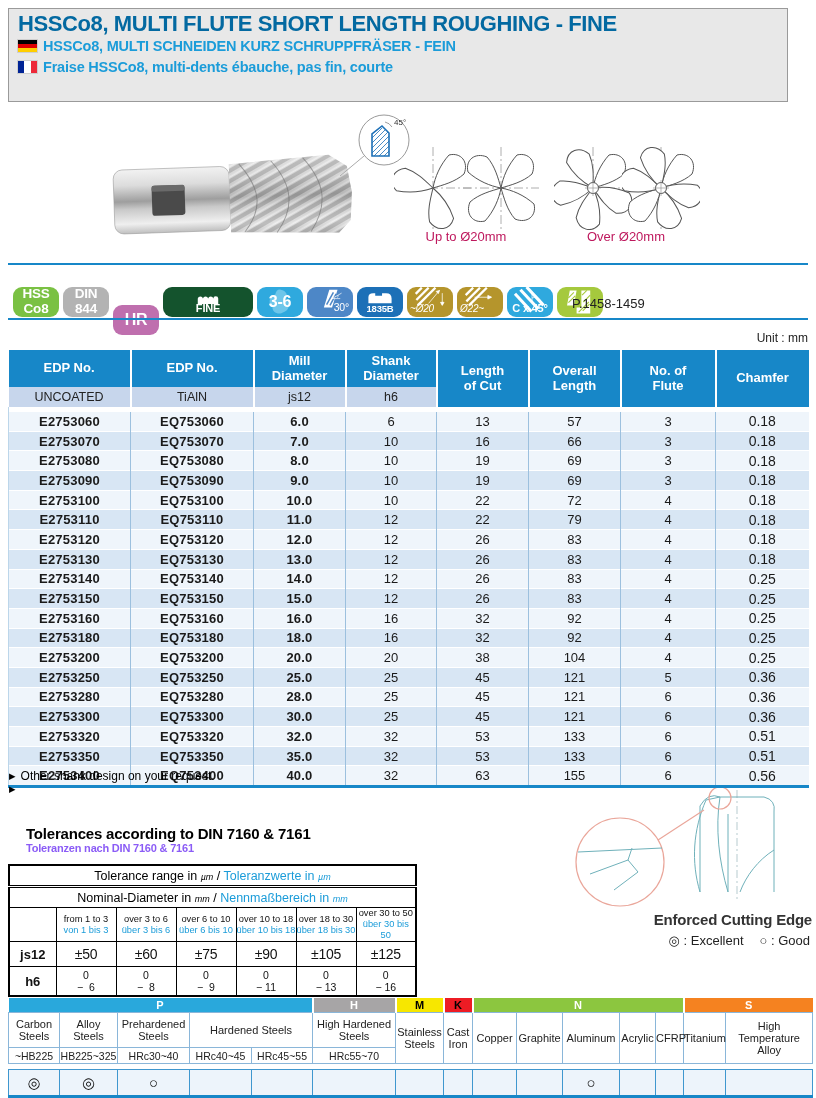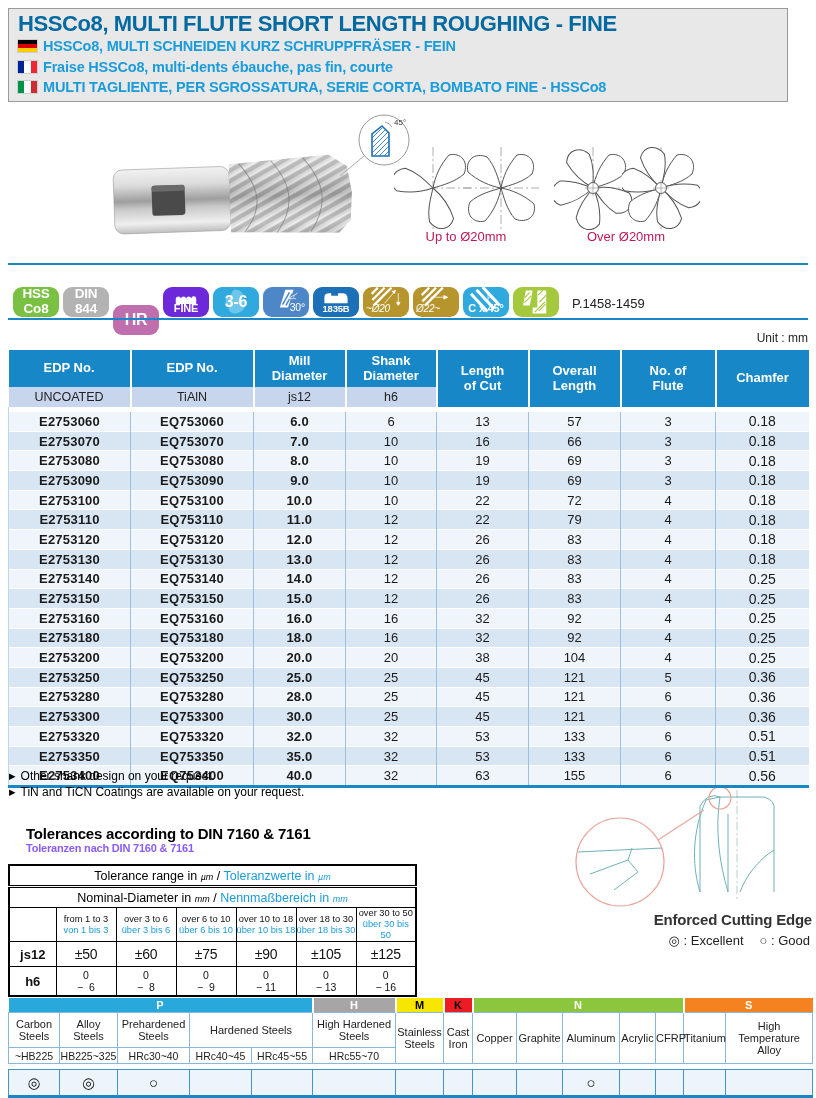--- a/index.html
+++ b/index.html
@@ -108,24 +108,20 @@
   <div class="abs" id="header-box">
     <div id="page-title">HSSCo8, MULTI FLUTE SHORT LENGTH ROUGHING - FINE</div>
     <div>
         <div class="trans-line">
           <span class="flag flag-de"></span>
           <span>HSSCo8, MULTI SCHNEIDEN KURZ SCHRUPPFRÄSER - FEIN</span>
         </div>
         <div class="trans-line">
           <span class="flag flag-fr"></span>
           <span>Fraise HSSCo8, multi-dents ébauche, pas fin, courte</span>
-        </div>
-        <div class="trans-line">
-          <span class="flag flag-it"></span>
-          <span>MULTI TAGLIENTE, PER SGROSSATURA, SERIE CORTA, BOMBATO FINE - HSSCo8</span>
         </div>
       </div>
   </div>
 
   <svg class="abs" id="endmill" style="left:112px;top:150px" width="248" height="100" viewBox="0 0 248 100">
     <defs>
       <linearGradient id="sg" x1="0" y1="0" x2="0" y2="1">
         <stop offset="0" stop-color="#f2f2f2"></stop>
           <stop offset="0.25" stop-color="#dcdcdc"></stop>
         <stop offset="0.5" stop-color="#9e9e9e"></stop>
@@ -177,21 +173,21 @@
         <div class="badge-label bl-center">HSS
 Co8</div>
       </div>
       <div class="badge" style="background: rgb(179, 179, 179);">
         <div class="badge-label bl-center">DIN
 844</div>
       </div>
       <div class="badge" style="background: rgb(191, 111, 174); margin-top: 37px;">
         <div class="badge-label bl-center bl-hr">HR</div>
       </div>
-      <div class="badge" style="background: #6d28d9;">
+      <div class="badge" style="background: #14532d; padding-left: 44px;">
         <svg viewBox="0 0 44 44">
           <path d="M7 17 a3.9 3.9 0 0 1 7.6 0 a3.9 3.9 0 0 1 7.6 0 a3.9 3.9 0 0 1 7.6 0 a3.6 3.6 0 0 1 7.2 0 L37 25 L7 25 Z" fill="#fff"></path>
         </svg>
         <div class="badge-label bl-bottom">FINE</div>
       </div>
       <div class="badge" style="background: rgb(47, 169, 222);">
         <svg viewBox="0 0 44 44">
           <path d="M23 4 C31 5 35 13 30 19 C38 23 36 34 27 37 C20 42 10 37 11 29 C4 25 6 13 15 11 C16 6 19 3 23 4 Z" fill="#6ec6ea"></path>
         </svg>
         <div class="badge-label bl-center bl-36">3-6</div>
@@ -516,21 +512,20 @@
       </tbody>
     </table>
 
   <div class="abs" id="notes">
       <div class="note">
         <span class="bullet">▶</span>
         <span>Other shank design on your request.</span>
       </div>
       <div class="note">
         <span class="bullet">▶</span>
-        <span>TiN and TiCN Coatings are available on your request.</span>
       </div>
     </div>
 
   <div class="abs" id="tol-title">Tolerances according to DIN 7160 &amp; 7161</div>
   <div class="abs" id="tol-subtitle">Toleranzen nach DIN 7160 &amp; 7161</div>
   <table id="tol-table">
       <colgroup>
         <col style="width: 47px;">
         <col style="width: 60px;">
         <col style="width: 60px;">

